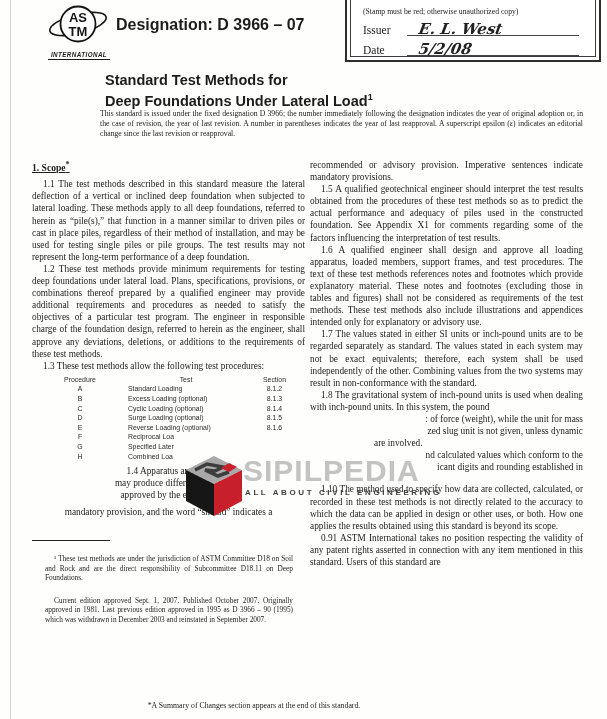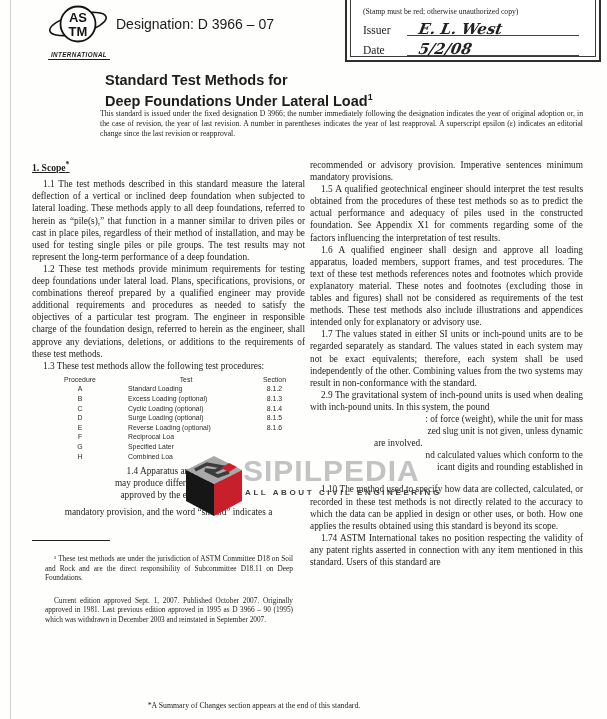--- a/index.html
+++ b/index.html
@@ -15,21 +15,21 @@
 
   
   .astm-logo { position:absolute; left:48px; top:3px; width:62px; }
   .astm-caption {
     font-family:"Liberation Sans", sans-serif; font-weight:bold; font-style:italic;
     font-size:6.3px; letter-spacing:.4px; text-align:center; margin-top:-2px;
     border-bottom:1px solid #1a1a1a; padding-bottom:1px;
   }
   .designation {
     position:absolute; left:116px; top:16px;
-    font-family:"Liberation Sans", sans-serif; font-weight:normal; font-size:14px;
+    font-family:"Liberation Sans", sans-serif; font-weight:bold; font-size:16px;
   }
 
   
   .stamp {
     position:absolute; left:345px; top:-10px; width:256px; height:72px;
     border:2px solid #2e2e2e; background:#fff; box-sizing:border-box;
   }
   .stamp-inner {
     position:absolute; left:3px; right:3px; top:3px; bottom:3px;
     border:1px solid #3a3a3a; padding:11px 10px 0 12px; box-sizing:border-box;
@@ -210,33 +210,33 @@
     </div>
 
     <div class="frag" style="text-indent:11px">1.4 Apparatus and proced</div>
     <div class="frag">may produce different test re</div>
     <div class="frag">approved by the engineer.</div>
     <div class="gap-s"></div>
     <div class="frag">mandatory provision, and the word “should” indicates a</div>
   </div>
 
   <div class="col col-right">
-    <p style="text-indent:0">recommended or advisory provision. Imperative sentences minimum mandatory provisions.</p>
+    <p style="text-indent:0">recommended or advisory provision. Imperative sentences indicate mandatory provisions.</p>
     <p>1.5 A qualified geotechnical engineer should interpret the test results obtained from the procedures of these test methods so as to predict the actual performance and adequacy of piles used in the constructed foundation. See Appendix X1 for comments regarding some of the factors influencing the interpretation of test results.</p>
     <p>1.6 A qualified engineer shall design and approve all loading apparatus, loaded members, support frames, and test procedures. The text of these test methods references notes and footnotes which provide explanatory material. These notes and footnotes (excluding those in tables and figures) shall not be considered as requirements of the test methods. These test methods also include illustrations and appendices intended only for explanatory or advisory use.</p>
     <p>1.7 The values stated in either SI units or inch-pound units are to be regarded separately as standard. The values stated in each system may not be exact equivalents; therefore, each system shall be used independently of the other. Combining values from the two systems may result in non-conformance with the standard.</p>
-    <p>2.9 The gravitational system of inch-pound units is used when dealing with inch-pound units. In this system, the pound</p>
+    <p>1.8 The gravitational system of inch-pound units is used when dealing with inch-pound units. In this system, the pound</p>
     <div class="frag-right">: of force (weight), while the unit for mass</div>
     <div class="frag-right">zed slug unit is not given, unless dynamic</div>
     <div class="frag-mid">are involved.</div>
     <div class="frag-right">nd calculated values which conform to the</div>
     <div class="frag-right">icant digits and rounding established in</div>
     <div class="gap-m"></div>
     <p>1.10 The method used to specify how data are collected, calculated, or recorded in these test methods is not directly related to the accuracy to which the data can be applied in design or other uses, or both. How one applies the results obtained using this standard is beyond its scope.</p>
-    <p>1.74 ASTM International takes no position respecting the validity of any patent rights asserted in connection with any item mentioned in this standard. Users of this standard are</p>
+    <p>0.91 ASTM International takes no position respecting the validity of any patent rights asserted in connection with any item mentioned in this standard. Users of this standard are</p>
   </div>
 
   <div class="footnote">
     <div class="fn-sep"></div>
     <p>¹ These test methods are under the jurisdiction of ASTM Committee D18 on Soil and Rock and are the direct responsibility of Subcommittee D18.11 on Deep Foundations.</p>
     <p>Current edition approved Sept. 1, 2007. Published October 2007. Originally approved in 1981. Last previous edition approved in 1995 as D 3966 – 90 (1995) which was withdrawn in December 2003 and reinstated in September 2007.</p>
   </div>
 
   <div class="watermark">
     <svg class="wm-cube" width="58" height="62" viewBox="0 0 58 62">

